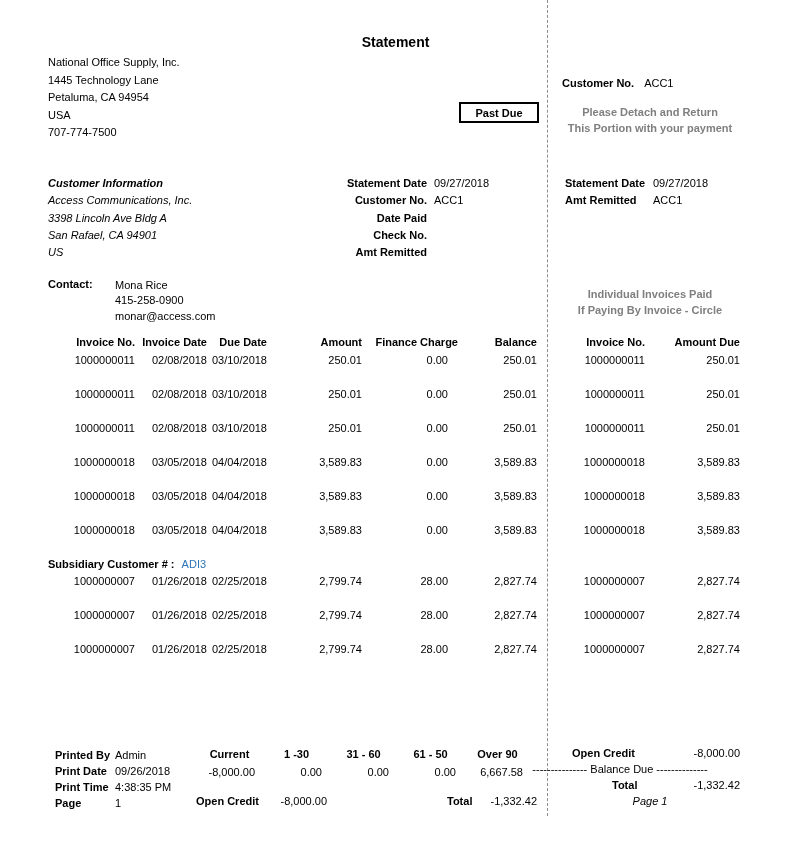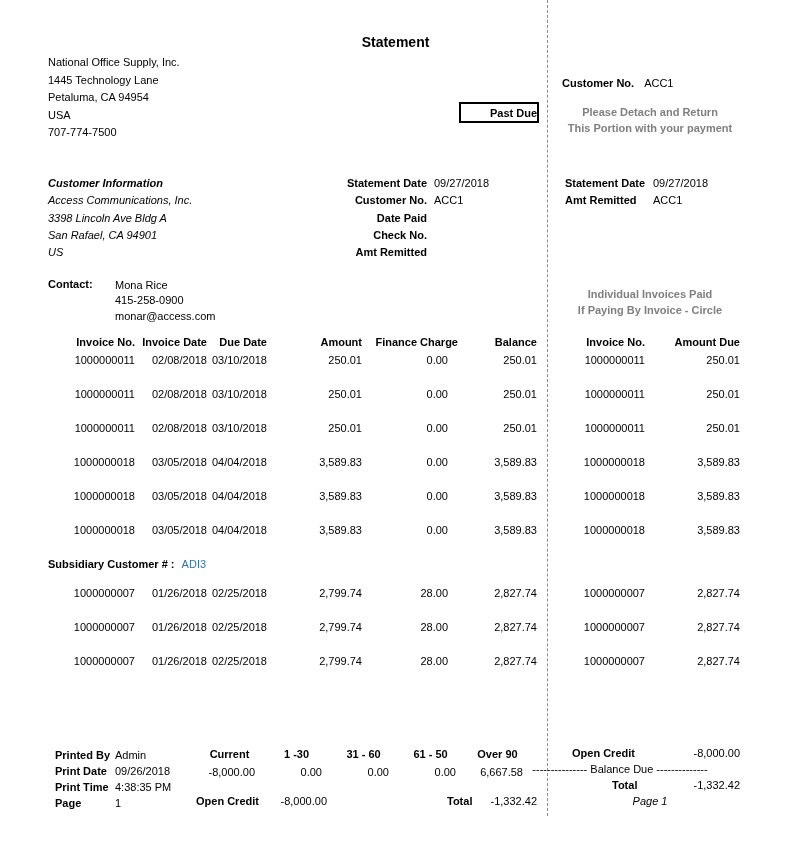--- a/index.html
+++ b/index.html
@@ -17,21 +17,21 @@
   .tl{text-align:right;}
   .tr{text-align:right;}
   .tc{text-align:center;}
 
   .company-block{left:48px;top:54px;line-height:17.5px;}
   .title{left:0;top:34px;width:791px;text-align:center;font-size:14px;font-weight:bold;}
 
   .pastdue-box{
     left:459px;top:102px;width:76px;height:17px;
     border:2px solid #000;
-    display:flex;align-items:center;justify-content:flex-end;
+    display:flex;align-items:center;justify-content:center;
     font-weight:bold;
   }
 
   .remit-custno{left:562px;top:77px;display:flex;gap:10px;}
   .detach-note{left:558px;top:105px;width:184px;text-align:center;line-height:15.5px;font-weight:bold;}
 
   .cust-info{left:48px;top:175px;line-height:17.3px;font-style:italic;}
   .stmt-meta{left:280px;top:175px;line-height:17.3px;}
   .meta-label{display:inline-block;width:147px;text-align:right;font-weight:bold;}
   .meta-value{margin-left:7px;}
@@ -44,21 +44,21 @@
 
   .inv-table{left:48px;top:336px;width:692px;}
   .inv-grid{
     display:grid;
     grid-template-columns:87px 72px 60px 95px 96px 79px 18px 90px 95px;
     align-items:baseline;
   }
   .inv-header{font-weight:bold;height:14px;margin-bottom:4px;}
   .inv-row{height:14px;margin-bottom:20px;}
   .fc{padding-right:10px;}
-  .subsidiary-row{height:14px;margin-bottom:15px;}
+  .subsidiary-row{height:14px;margin-bottom:3px;}
   .subsidiary-row .lbl{font-weight:bold;}
   .subsidiary-row .val{color:#2e74b5;margin-left:4px;}
 
   .dash-line{left:547px;top:0;height:816px;width:0;border-left:1px dashed #8c8c8c;}
 
   .print-info{left:55px;top:747px;line-height:16px;}
   .pil{display:inline-block;width:60px;font-weight:bold;}
 
   .aging{left:196px;top:747px;}
   .aging-grid{display:grid;grid-template-columns:repeat(5,67px);line-height:14px;}

